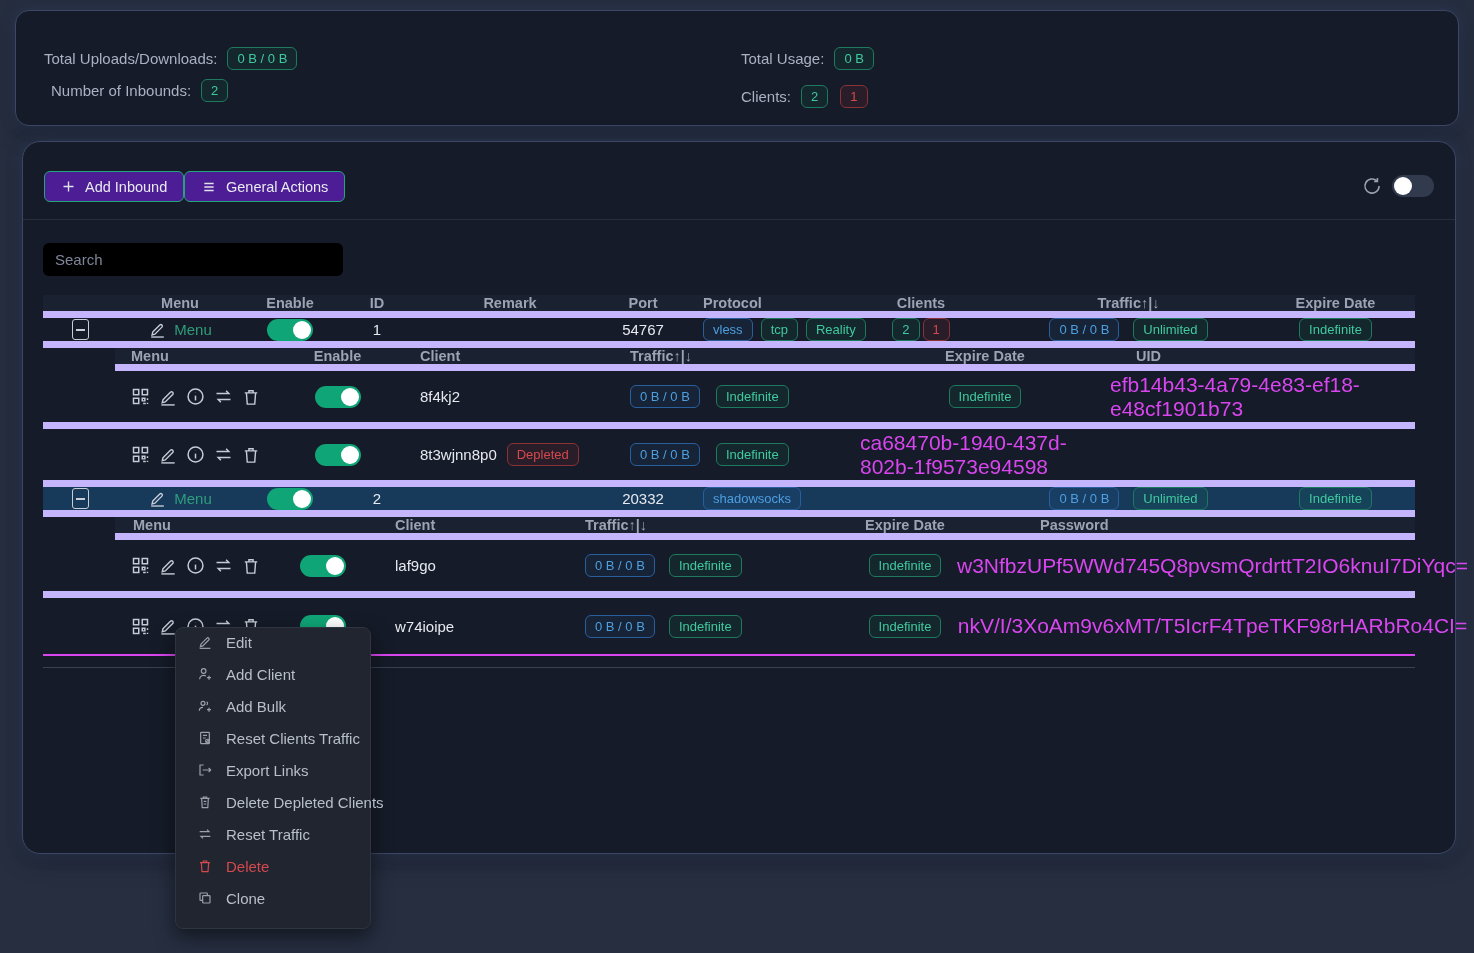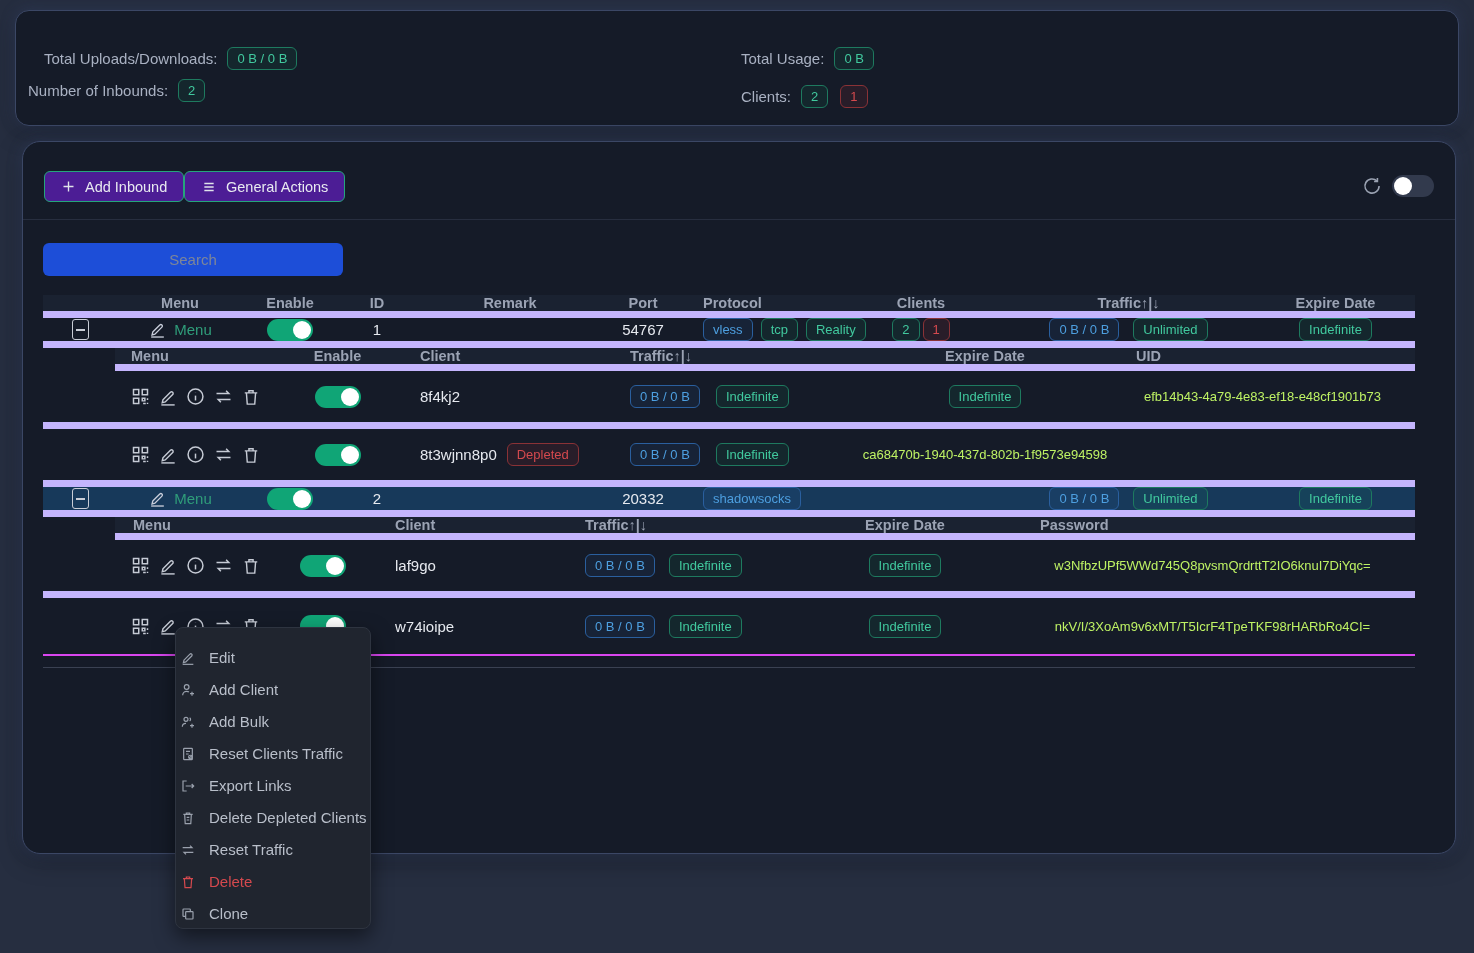--- a/index.html
+++ b/index.html
@@ -16,21 +16,21 @@
     background:#151b28;
     border:1px solid #3b4765;
     box-shadow:0 0 16px rgba(90,120,190,.22), 0 6px 24px rgba(0,0,0,.35);
   }
   .stats-card { left:15px; top:10px; width:1444px; height:116px; border-radius:14px; }
   .main-card  { left:22px; top:141px; width:1434px; height:713px; border-radius:18px; }
 
   
   .stat-line { position:absolute; display:flex; align-items:center; gap:10px; height:28px; font-size:15px; color:#a9b1c2; }
   .sl1 { left:28px; top:33px; }
-  .sl2 { left:12px; top:65px; }
+  .sl2 { left:35px; top:65px; }
   .sr1 { left:725px; top:33px; }
   .sr2 { left:725px; top:71px; }
 
   .tag {
     display:inline-flex; align-items:center; justify-content:center;
     padding:2px 9px; border:1px solid; border-radius:6px;
     font-size:13px; white-space:nowrap; line-height:17px;
   }
   .tag-green { color:#41c99e; border-color:#1e7a5f; background:rgba(24,144,98,.10); }
   .tag-blue  { color:#4d9fe0; border-color:#2a5f9e; background:rgba(45,110,200,.10); }
@@ -54,22 +54,22 @@
   .switch .knob { position:absolute; top:2px; width:18px; height:18px; border-radius:50%; background:#fff; }
   .switch.on  { background:#10a576; }
   .switch.on .knob { right:2px; }
   .switch.off { background:#323a4d; }
   .switch.off .knob { left:2px; }
   .sw-top { position:absolute; left:1392px; top:175px; width:42px; height:22px; }
   .sw-row { width:46px; height:22px; }
 
   .search-box {
     position:absolute; left:43px; top:243px; width:300px; height:33px;
-    background:#1d4ed8; border:none; border-radius:6px;
-    color:#dfe3ea; font-size:15px; padding:0 12px; outline:none; font-family:inherit;text-align:center;
+    background:#000000; border:none; border-radius:6px;
+    color:#dfe3ea; font-size:15px; padding:0 12px; outline:none; font-family:inherit;
   }
   .search-box::placeholder { color:#7d8699; }
 
   
   .table-wrap { position:absolute; left:43px; top:295px; width:1372px; }
   .trow { border-bottom:7px solid #c4b5fd; }
   .h-head { height:54px; }
   .h-row  { height:58px; }
   .thead  { background:#1a2231; color:#9ba3b4; font-size:14.5px; font-weight:700; }
   .maingrid { display:grid; grid-template-columns:74px 126px 94px 80px 186px 80px 158px 160px 255px 159px; align-items:center; height:100%; }
@@ -81,21 +81,21 @@
   .cell { display:flex; align-items:center; min-width:0; }
   .center { justify-content:center; }
   .padl16 { padding-left:16px; }
   .padl18 { padding-left:18px; }
   .padl20 { padding-left:20px; }
   .padl26 { padding-left:26px; }
   .padl30 { padding-left:30px; }
   .padl45 { padding-left:45px; }
   .padl55 { padding-left:55px; }
   .cell-text { font-size:15px; color:#e6e9ef; }
-  .mono-id { font-size:13px; color:#bef264; }
+  .mono-id { font-size:21px; color:#d946ef; }
   .gap3 { gap:3px; } .gap8 { gap:8px; } .gap10 { gap:10px; } .gap14 { gap:14px; } .gap16 { gap:16px; }
 
   .expand-btn {
     width:17px; height:21px; border:1px solid #c9cdd6; border-radius:3px;
     position:relative; background:transparent; cursor:pointer;
   }
   .expand-btn::after { content:""; position:absolute; left:3px; right:3px; top:50%; height:2px; margin-top:-1px; background:#c9cdd6; }
 
   .menu-link { display:flex; align-items:center; gap:7px; cursor:pointer; }
   .menu-link .txt { color:#2f9d7a; font-size:15px; }
@@ -108,22 +108,22 @@
   .bright-border { border-bottom:2px solid #d946ef; }
 
   
   .ctx-menu {
     position:absolute; left:175px; top:627px; width:196px;
     background:#20252f; border:1px solid #2e3440; border-radius:8px;
     padding:6px 0; z-index:50;
     box-shadow:0 8px 20px rgba(0,0,0,.5);
   }
   .ctx-item {
-    height:32px; display:flex; align-items:flex-end; gap:13px;
-    padding:0 4px; font-size:15px; color:#b9bfca; cursor:pointer; white-space:nowrap;
+    height:32px; display:flex; align-items:flex-start; gap:13px;
+    padding:0 21px; font-size:15px; color:#b9bfca; cursor:pointer; white-space:nowrap;
   }
   .ctx-item svg { color:#9aa1ad; flex:0 0 auto; }
   .ctx-item.danger, .ctx-item.danger svg { color:#d4494e; }
 </style>
 </head>
 <body>
 
 <div class="card stats-card">
   <div class="stat-line sl1">
     <span>Total Uploads/Downloads:</span>

